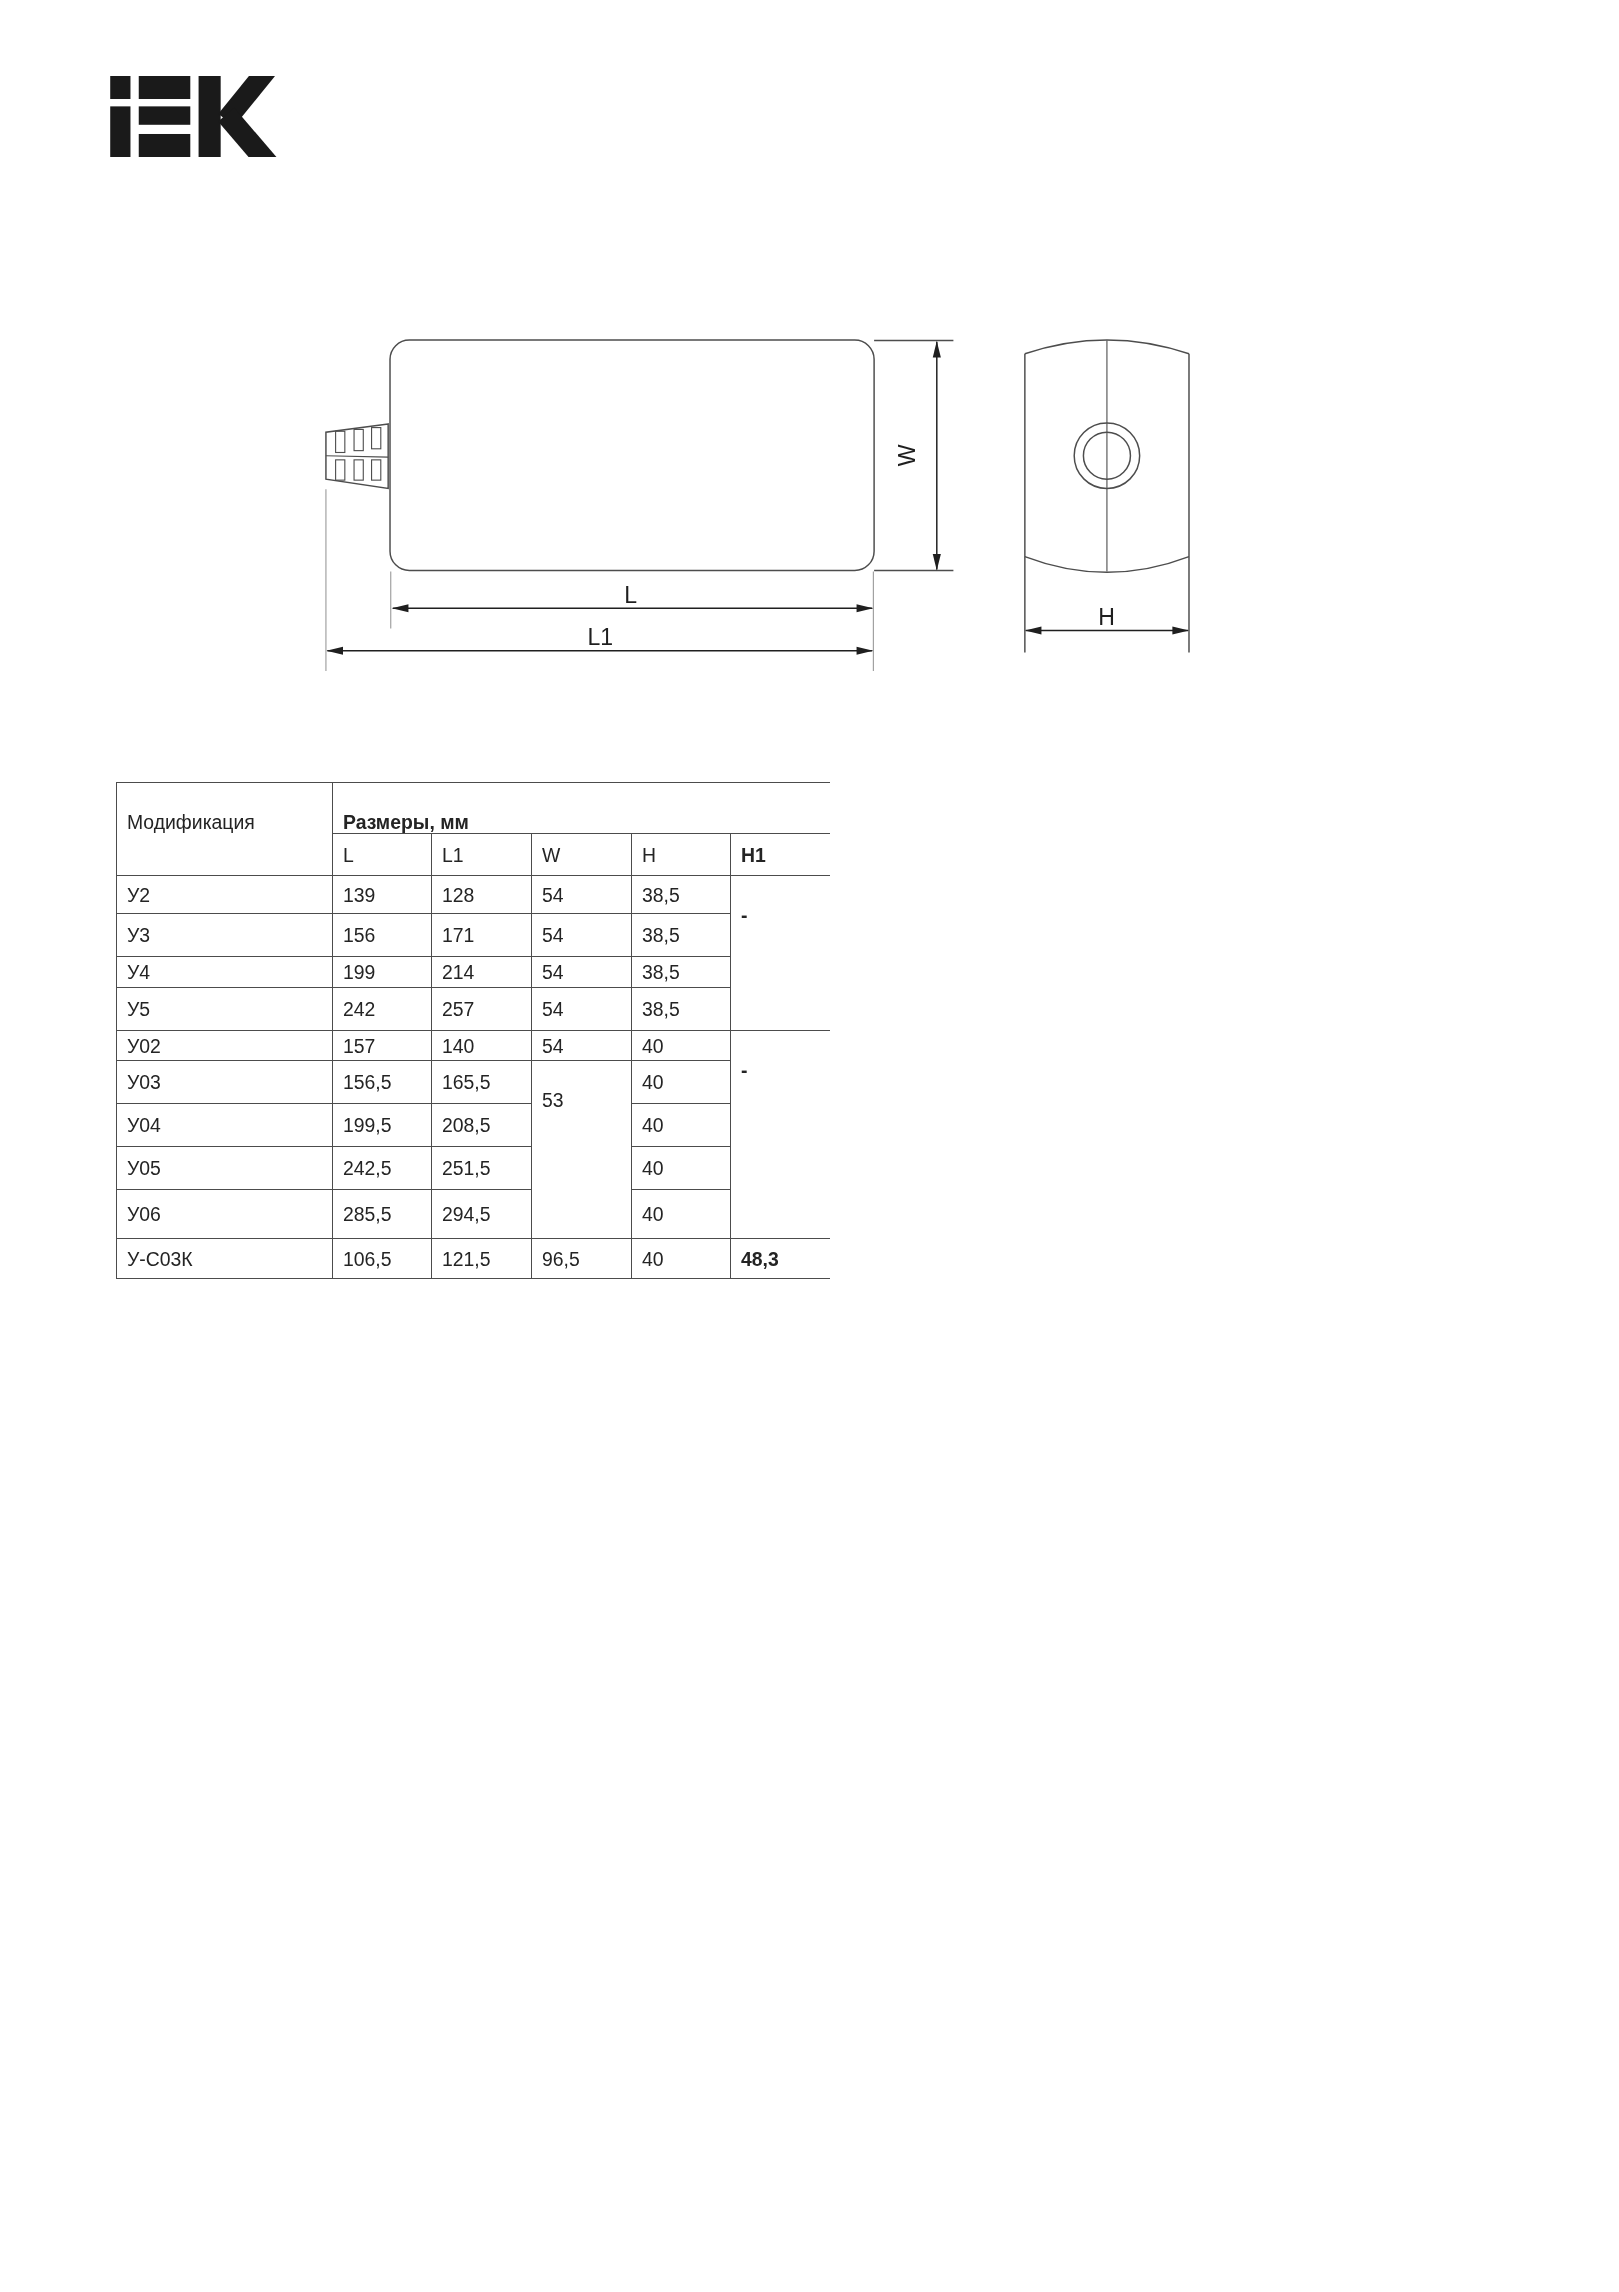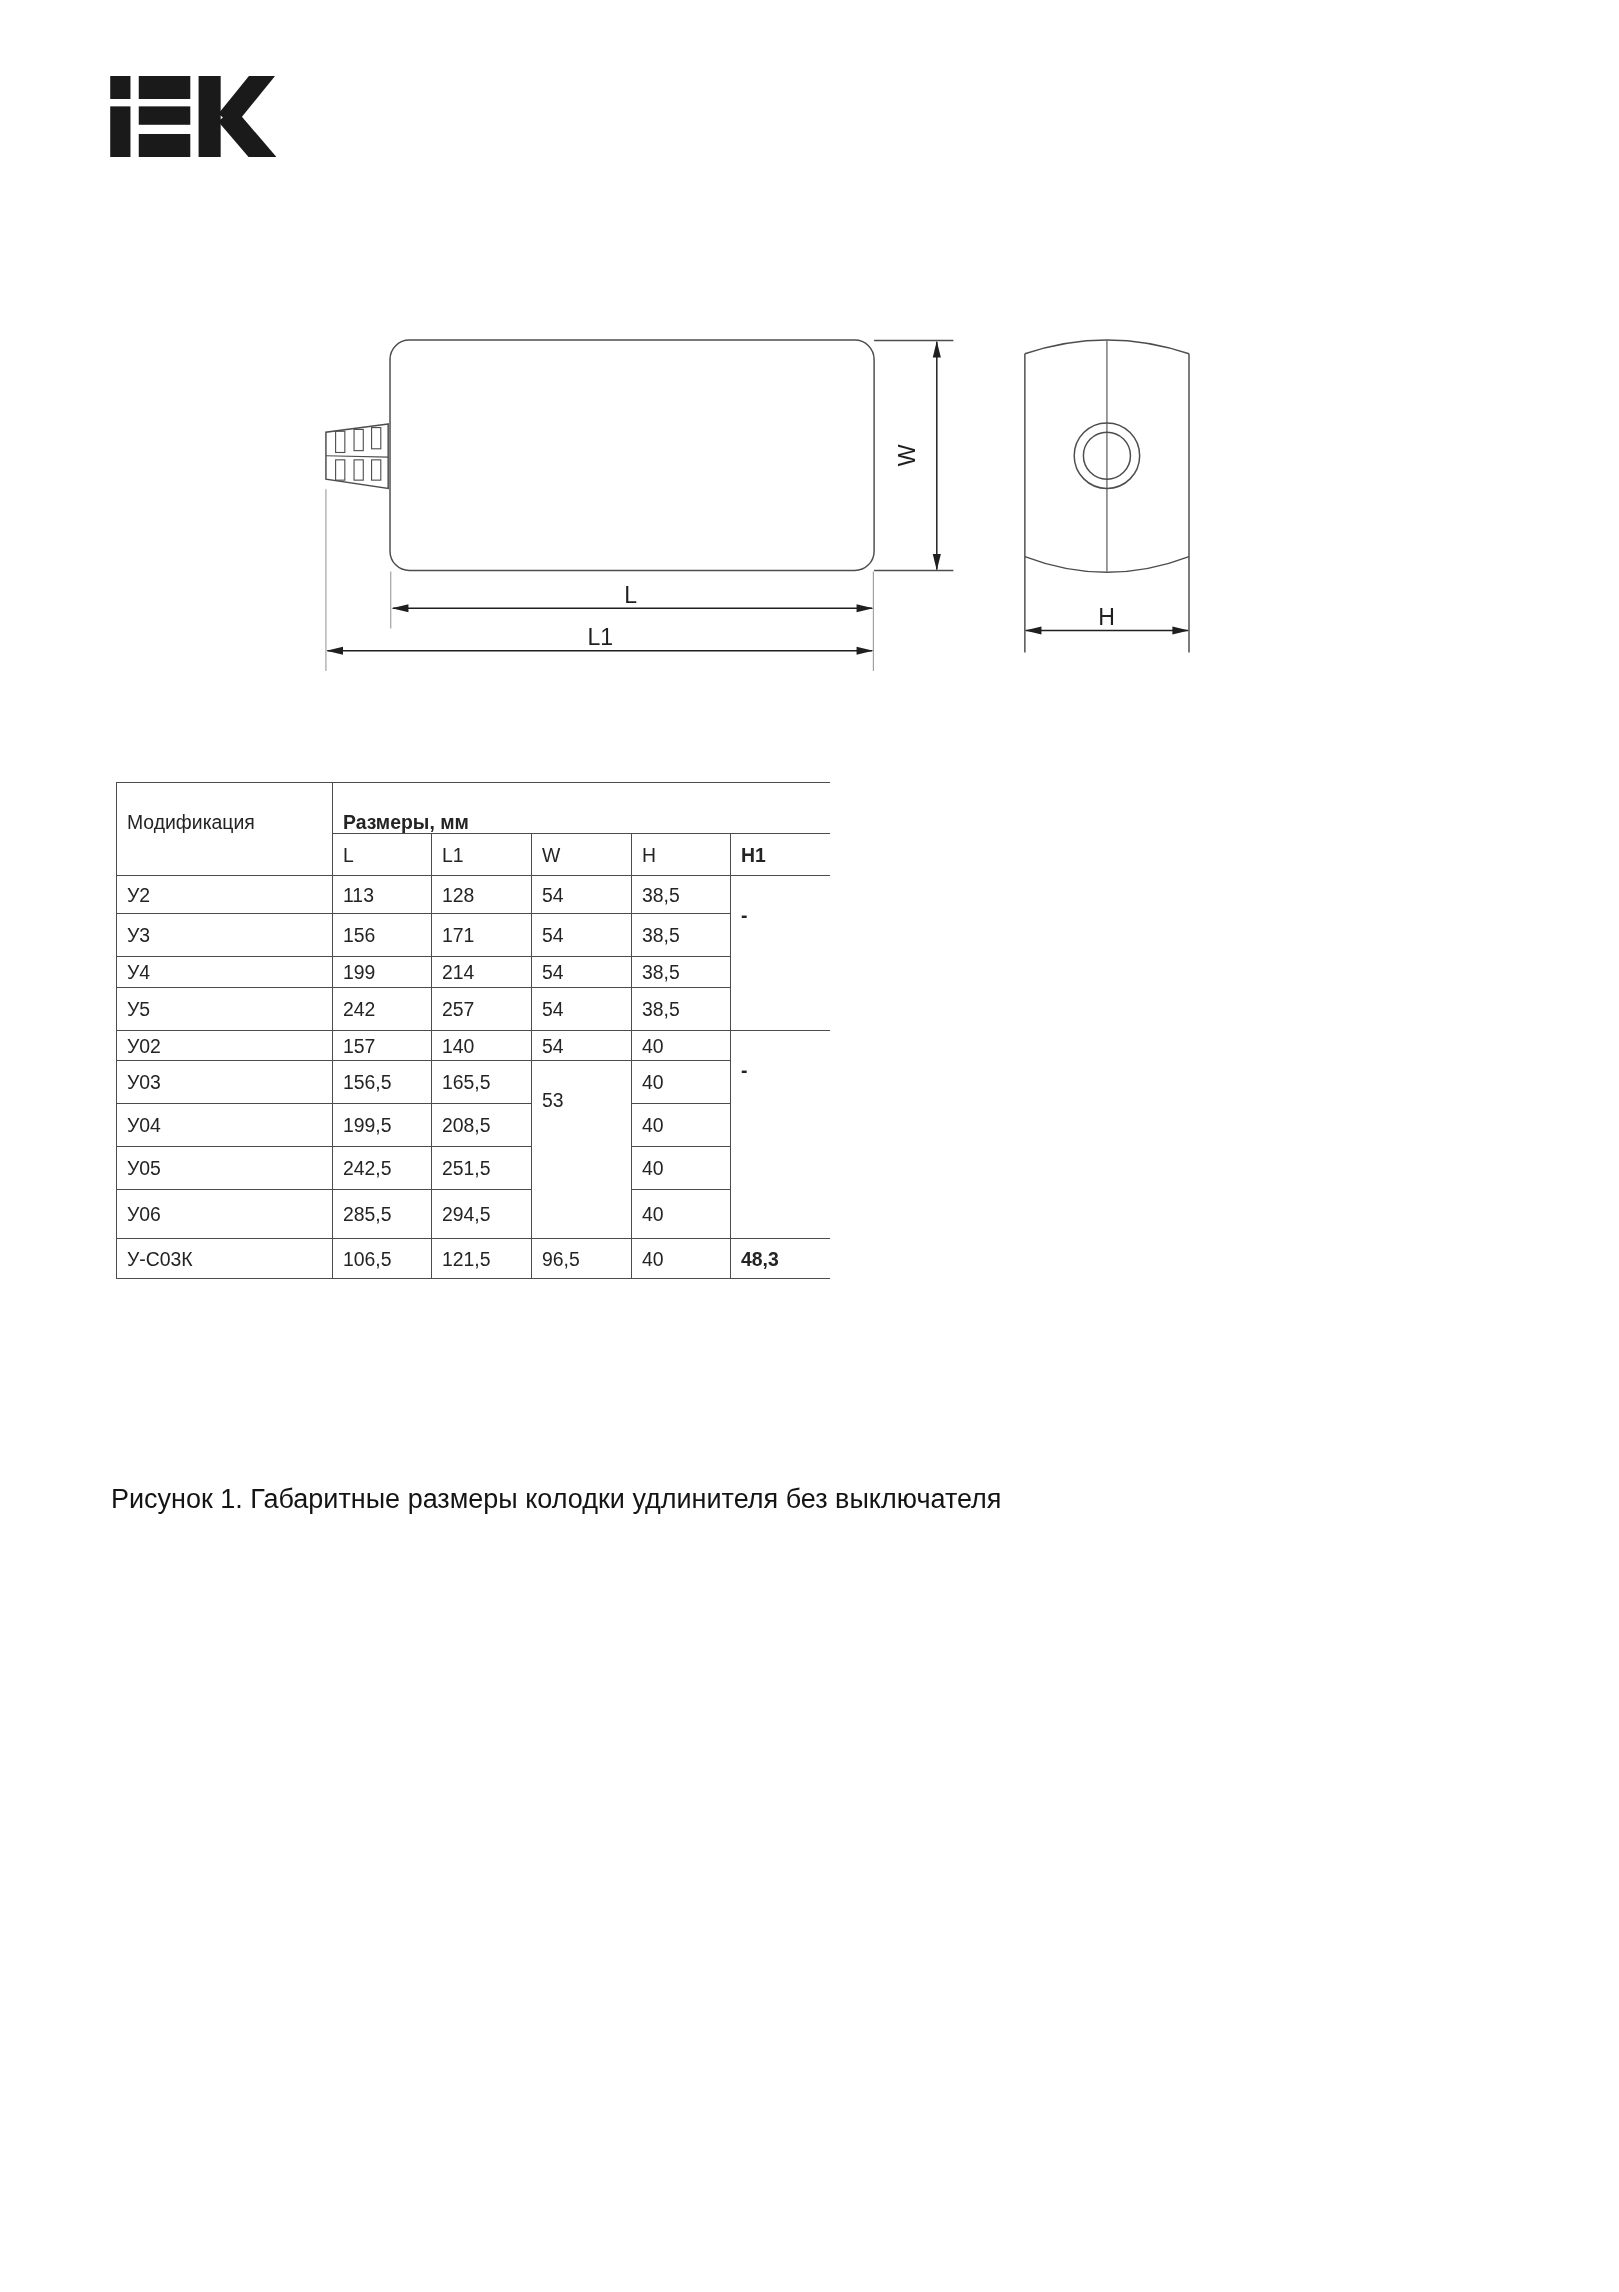--- a/index.html
+++ b/index.html
@@ -137,21 +137,21 @@
     <tr style="height:42px">
       <th>L</th>
       <th>L1</th>
       <th>W</th>
       <th>H</th>
       <th class="nr">H1</th>
     </tr>
 
     <tr style="height:38px">
       <td>У2</td>
-      <td>113</td>
+      <td>139</td>
       <td>128</td>
       <td>54</td>
       <td>38,5</td>
       <td rowspan="4" class="nr vt">-</td>
     </tr>
     <tr style="height:43px">
       <td>У3</td>
       <td>156</td>
       <td>171</td>
       <td>54</td>
@@ -210,16 +210,15 @@
       <td>У-С03К</td>
       <td>106,5</td>
       <td>121,5</td>
       <td>96,5</td>
       <td>40</td>
       <td class="nr">48,3</td>
     </tr>
   </tbody>
     </table>
 
-  <div class="caption">Рисунок 1. Габаритные размеры колодки удлинителя без выключателя</div>
 
 </div>
 
 
 </body></html>

